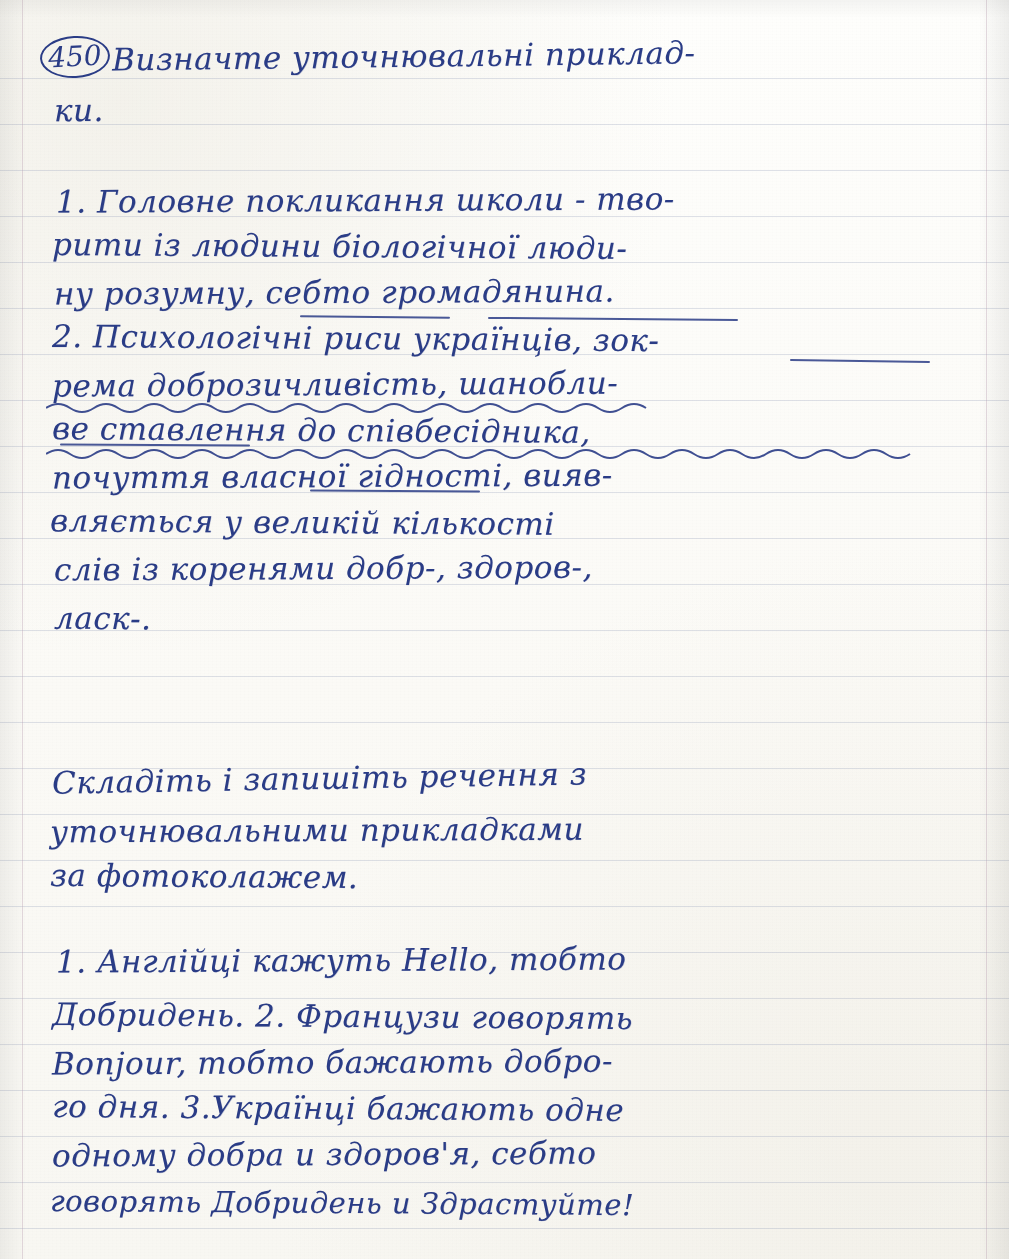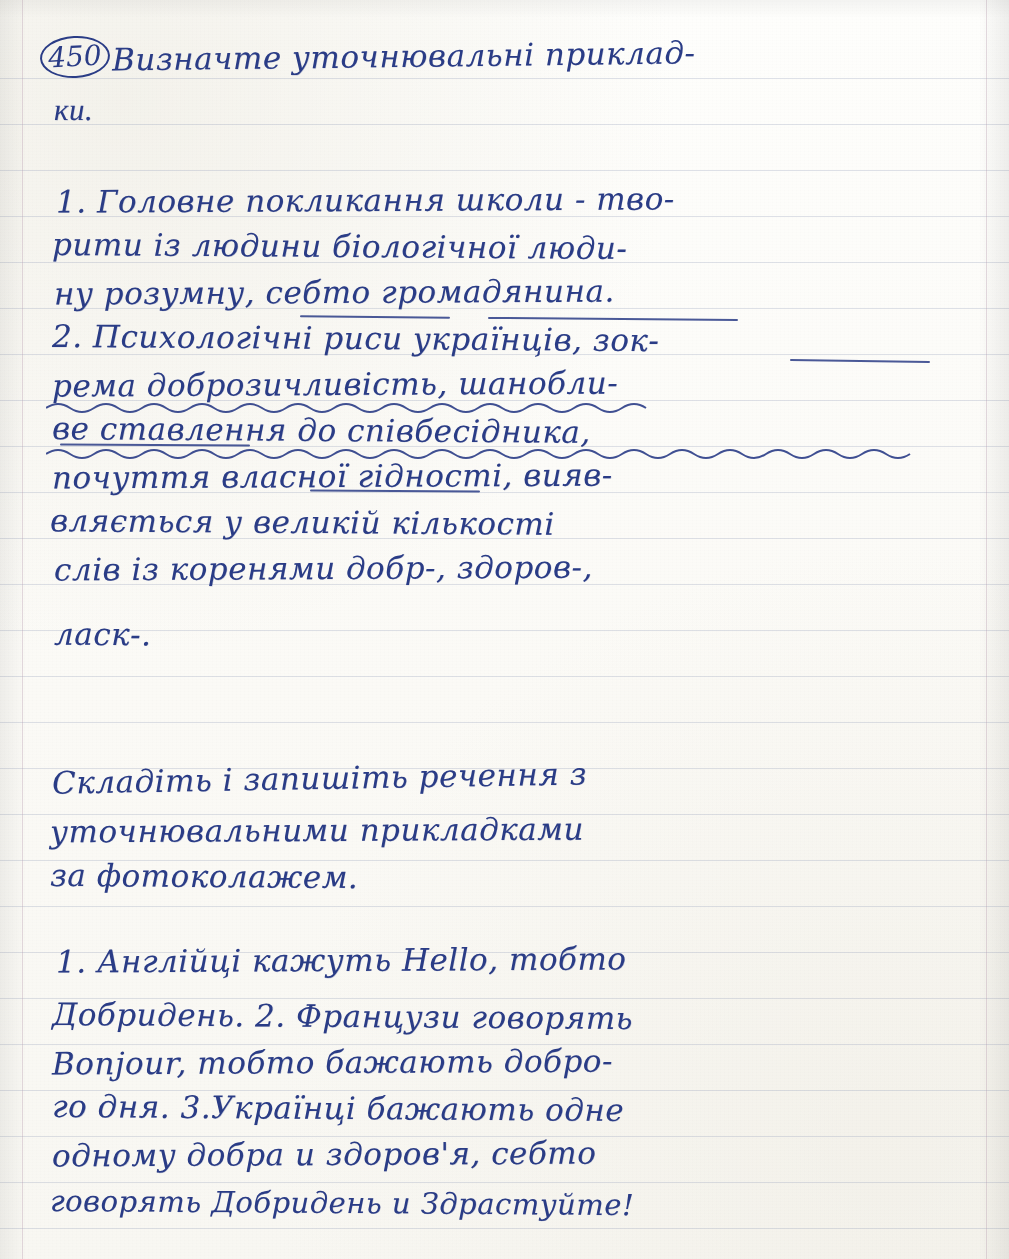--- a/index.html
+++ b/index.html
@@ -162,32 +162,32 @@
   <div class="margin-rule" style="left:22px;"></div>
   <div class="margin-rule" style="left:986px;"></div>
 
   <div class="edge-shade-left"></div>
   <div class="edge-shade-right"></div>
   <div class="edge-shade-top"></div>
 
   <div class="ex-number">450</div>
 
   <div class="ink l tilt-a" style="left:112px; top:38px;">Визначте уточнювальні приклад-</div>
-  <div class="ink l tilt-b" style="left:54px; top:92px;font-family:Liberation Serif, serif;">ки.</div>
+  <div class="ink l tilt-b" style="left:54px; top:92px;">ки.</div>
 
   <div class="ink l tilt-b" style="left:56px; top:182px;">1. Головне покликання школи - тво-</div>
   <div class="ink l tilt-c" style="left:52px; top:228px;">рити із людини біологічної люди-</div>
   <div class="ink l tilt-b" style="left:54px; top:274px;">ну розумну, себто громадянина.</div>
   <div class="ink l tilt-c" style="left:52px; top:320px;">2. Психологічні риси українців, зок-</div>
   <div class="ink l tilt-b" style="left:52px; top:366px;">рема доброзичливість, шанобли-</div>
   <div class="ink l tilt-c" style="left:52px; top:412px;">ве ставлення до співбесідника,</div>
   <div class="ink l tilt-b" style="left:52px; top:458px;">почуття власної гідності, вияв-</div>
   <div class="ink l tilt-c" style="left:50px; top:504px;">вляється у великій кількості</div>
   <div class="ink l tilt-b" style="left:54px; top:550px;">слів із коренями добр-, здоров-,</div>
-  <div class="ink l tilt-c" style="left:54px; top:616px;">ласк-.</div>
+  <div class="ink l tilt-c" style="left:54px; top:600px;">ласк-.</div>
 
   <div class="uline" style="left:300px; top:316px; width:150px; transform: rotate(0.6deg);"></div>
   <div class="uline" style="left:488px; top:318px; width:250px; transform: rotate(0.5deg);"></div>
   <div class="uline" style="left:790px; top:360px; width:140px; transform: rotate(0.8deg);"></div>
 
   <svg class="wavy-svg" style="left:46px; top:398px;" width="620" height="16">
     <path d="M0 10 Q 12 2, 24 10 T 48 10 T 72 10 T 96 10 T 120 10 T 144 10 T 168 10 T 192 10 T 216 10 T 240 10 T 264 10 T 288 10 T 312 10 T 336 10 T 360 10 T 384 10 T 408 10 T 432 10 T 456 10 T 480 10 T 504 10 T 528 10 T 552 10 T 576 10 T 600 10"></path>
   </svg>
   <svg class="wavy-svg" style="left:46px; top:444px;" width="880" height="16">
     <path d="M0 10 Q 12 2, 24 10 T 48 10 T 72 10 T 96 10 T 120 10 T 144 10 T 168 10 T 192 10 T 216 10 T 240 10 T 264 10 T 288 10 T 312 10 T 336 10 T 360 10 T 384 10 T 408 10 T 432 10 T 456 10 T 480 10 T 504 10 T 528 10 T 552 10 T 576 10 T 600 10 T 624 10 T 648 10 T 672 10 T 696 10 T 720 10 T 744 10 T 768 10 T 792 10 T 816 10 T 840 10 T 864 10"></path>

